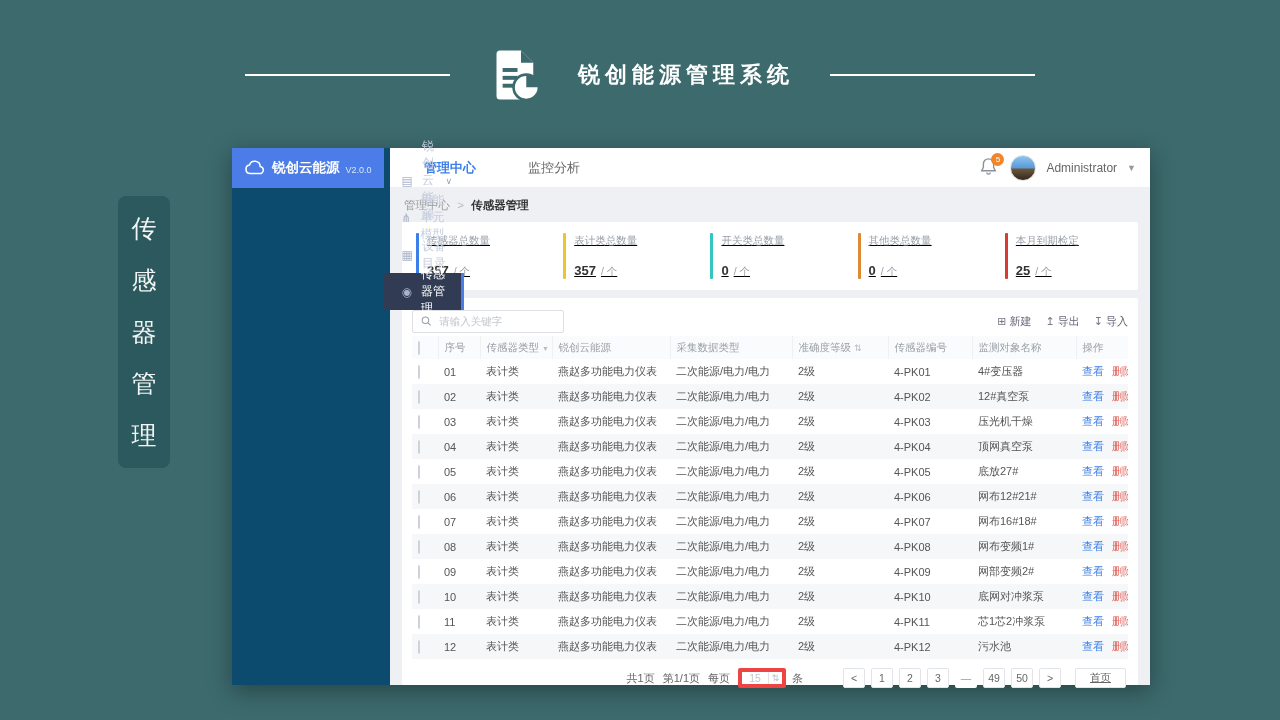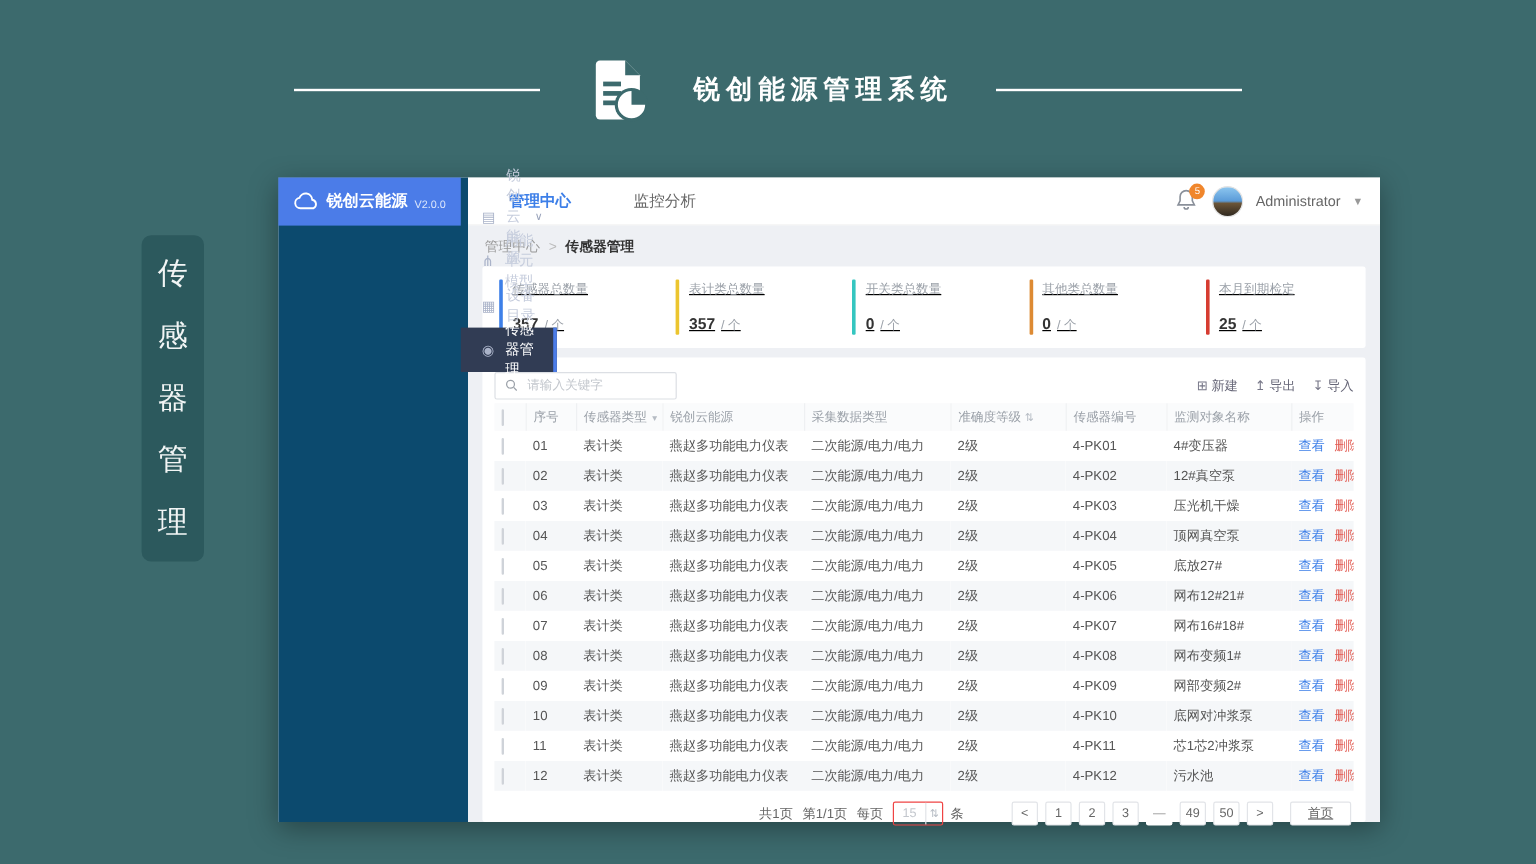--- a/index.html
+++ b/index.html
@@ -87,21 +87,21 @@
   tbody td { height:25px; font-size:11px; color:#555; padding:0 6px; white-space:nowrap; overflow:hidden; }
   tbody tr:nth-child(even) { background:#f5f7f9; }
   .cb { width:11px; height:11px; border:1px solid #cfd3d9; border-radius:2px; background:#fff; cursor:pointer; }
   .hicon { font-size:7px; color:#b6bcc4; margin-left:3px; }
   .op-view { color:#3d7fe8; cursor:pointer; margin-right:8px; }
   .op-del { color:#e25b52; cursor:pointer; }
 
   .pager { height:38px; display:flex; align-items:center; justify-content:flex-end;
     font-size:11px; color:#666; gap:6px; padding-right:2px; flex-shrink:0; }
   .pager .info { margin-right:2px; }
-  .perpage { display:flex; align-items:center; border:1px solid #ef4444; border-radius:2px; height:20px; }
+  .perpage { display:flex; align-items:center; border:4px solid #ef4444; border-radius:2px; height:20px; }
   .perpage .pv { width:26px; text-align:center; color:#c3c7cd; font-size:10.5px; }
   .perpage .spin { border-left:1px solid #e2e4e8; width:14px; height:100%; display:flex;
     align-items:center; justify-content:center; font-size:9px; color:#b6bcc4; cursor:pointer; }
   .gap1 { width:26px; }
   .pbtn { min-width:22px; height:20px; border:1px solid #e2e4e8; border-radius:2px; background:#fff;
     display:flex; align-items:center; justify-content:center; font-size:10.5px; color:#666;
     cursor:pointer; padding:0 4px; }
   .pbtn.dots { border:none; color:#999; cursor:default; }
   .pbtn.first { padding:0 14px; margin-left:8px;text-decoration:underline; }
 </style>

